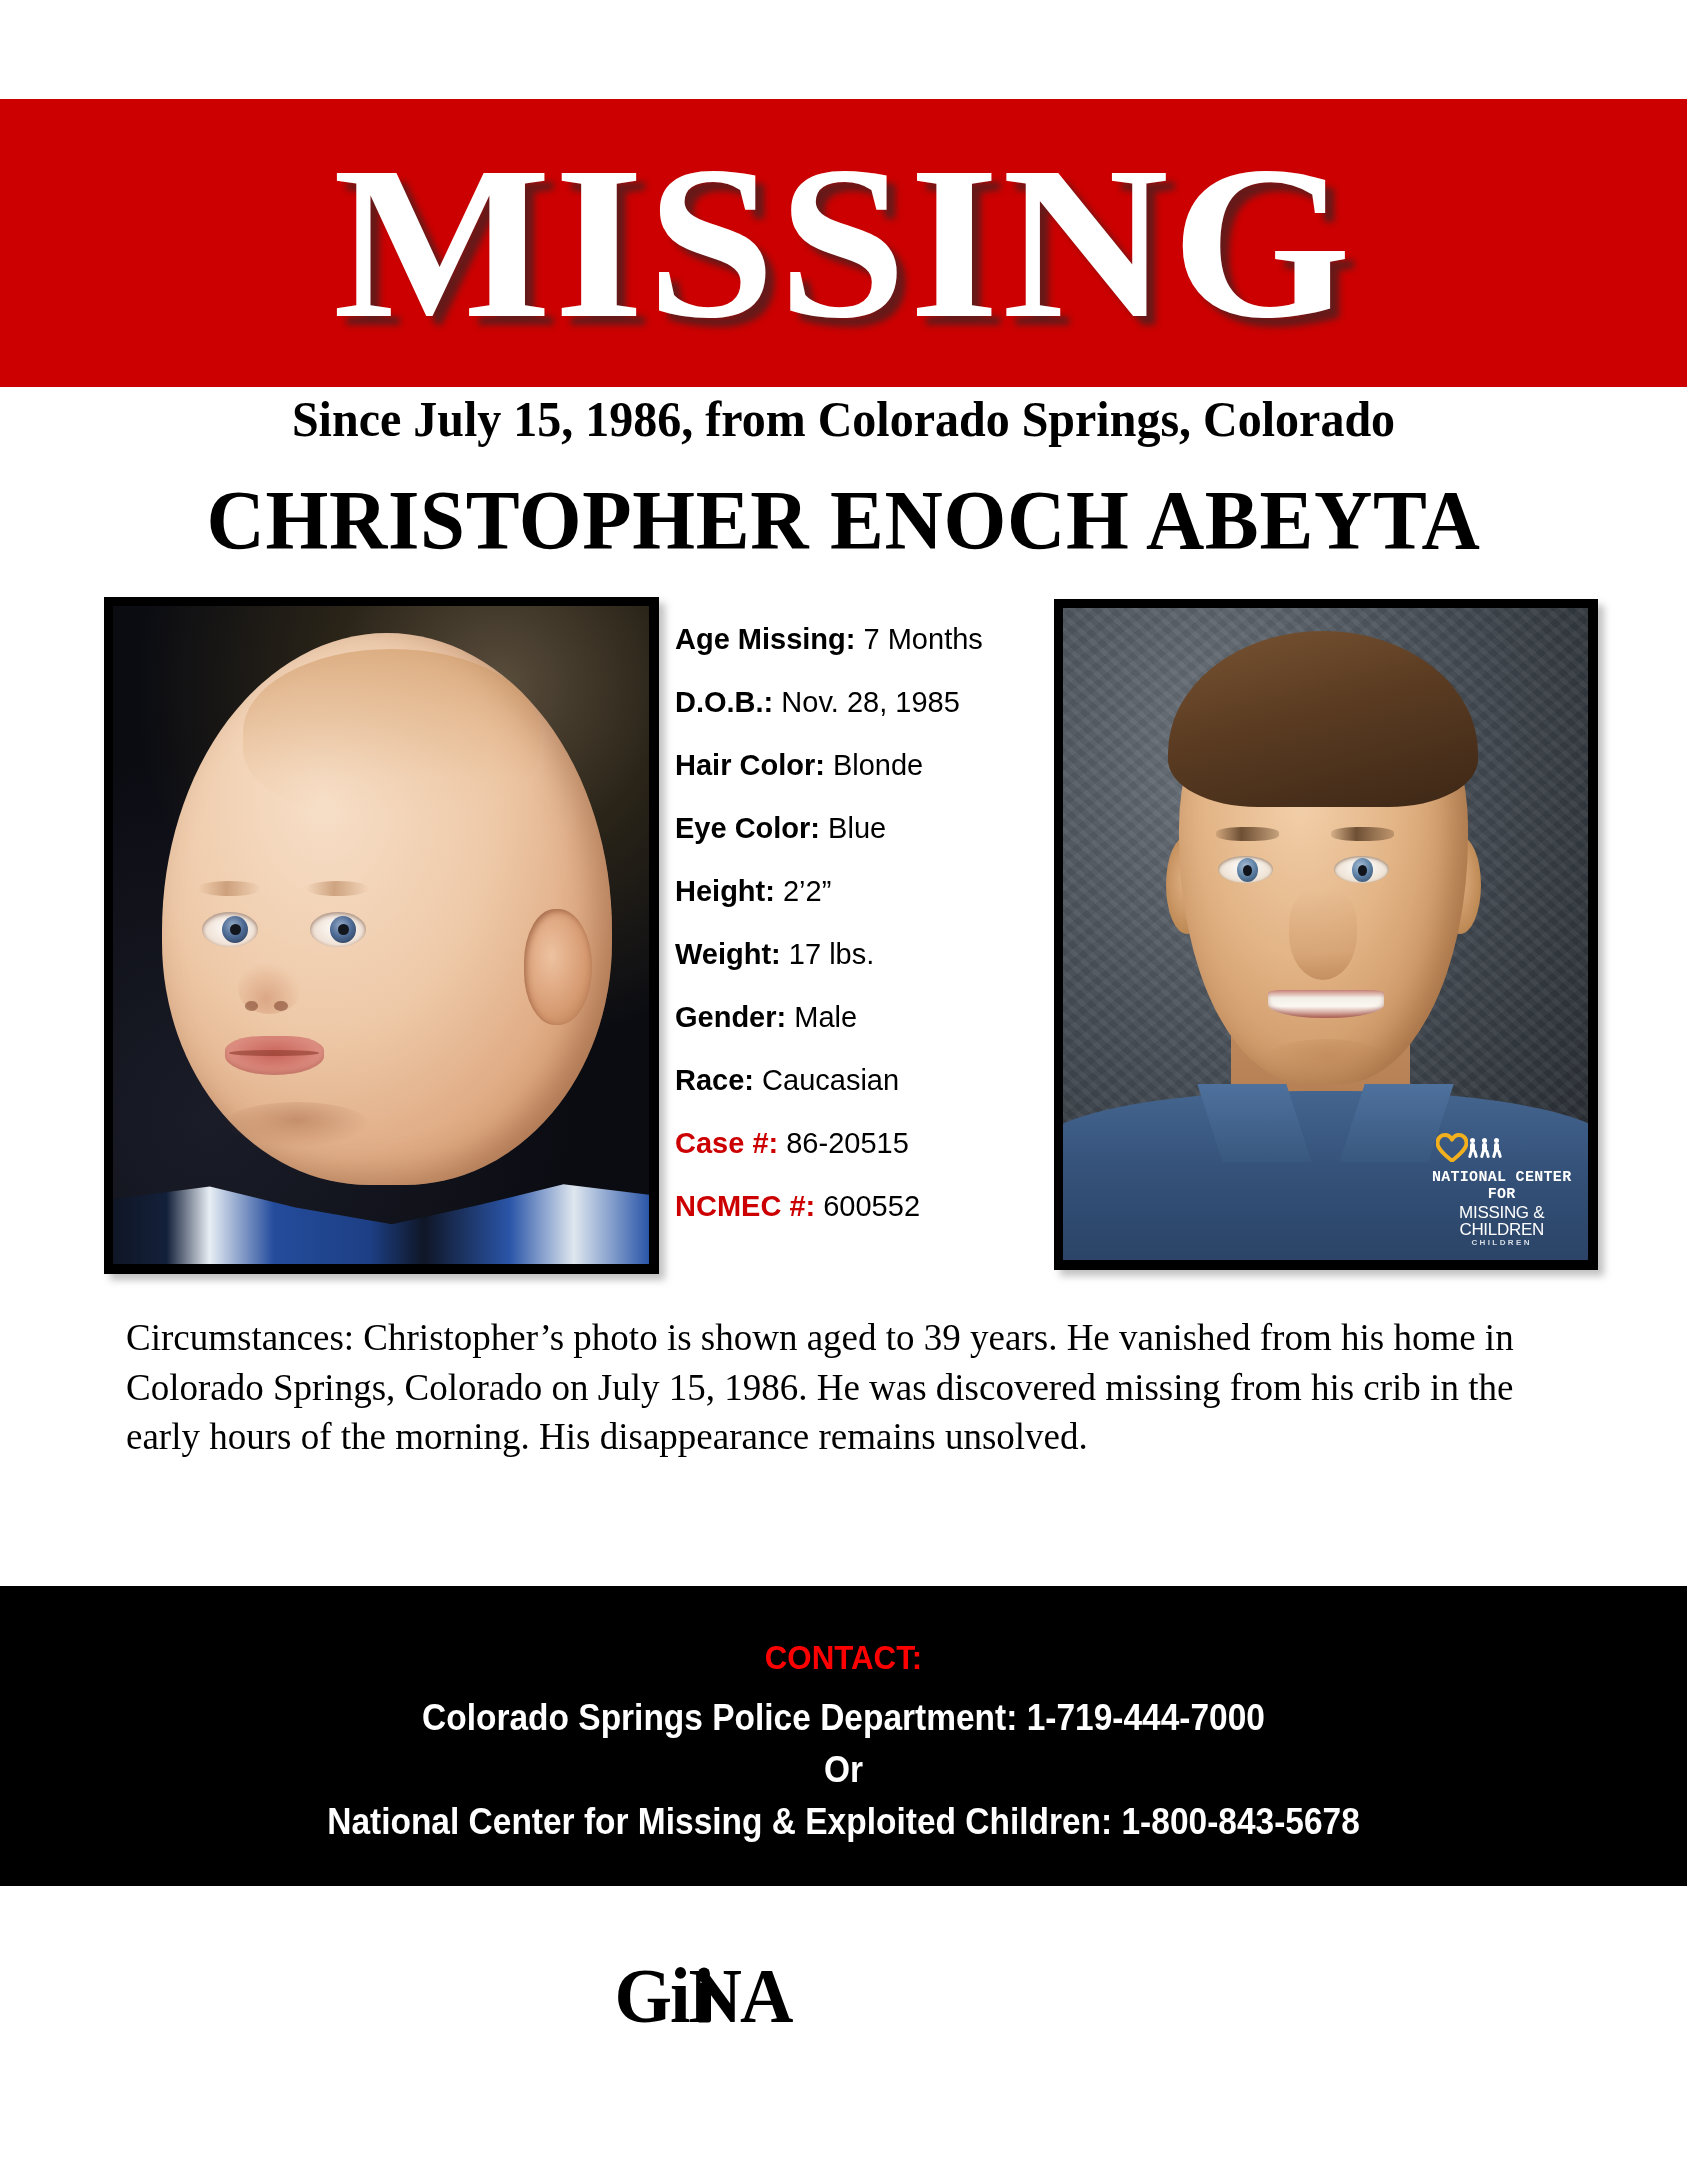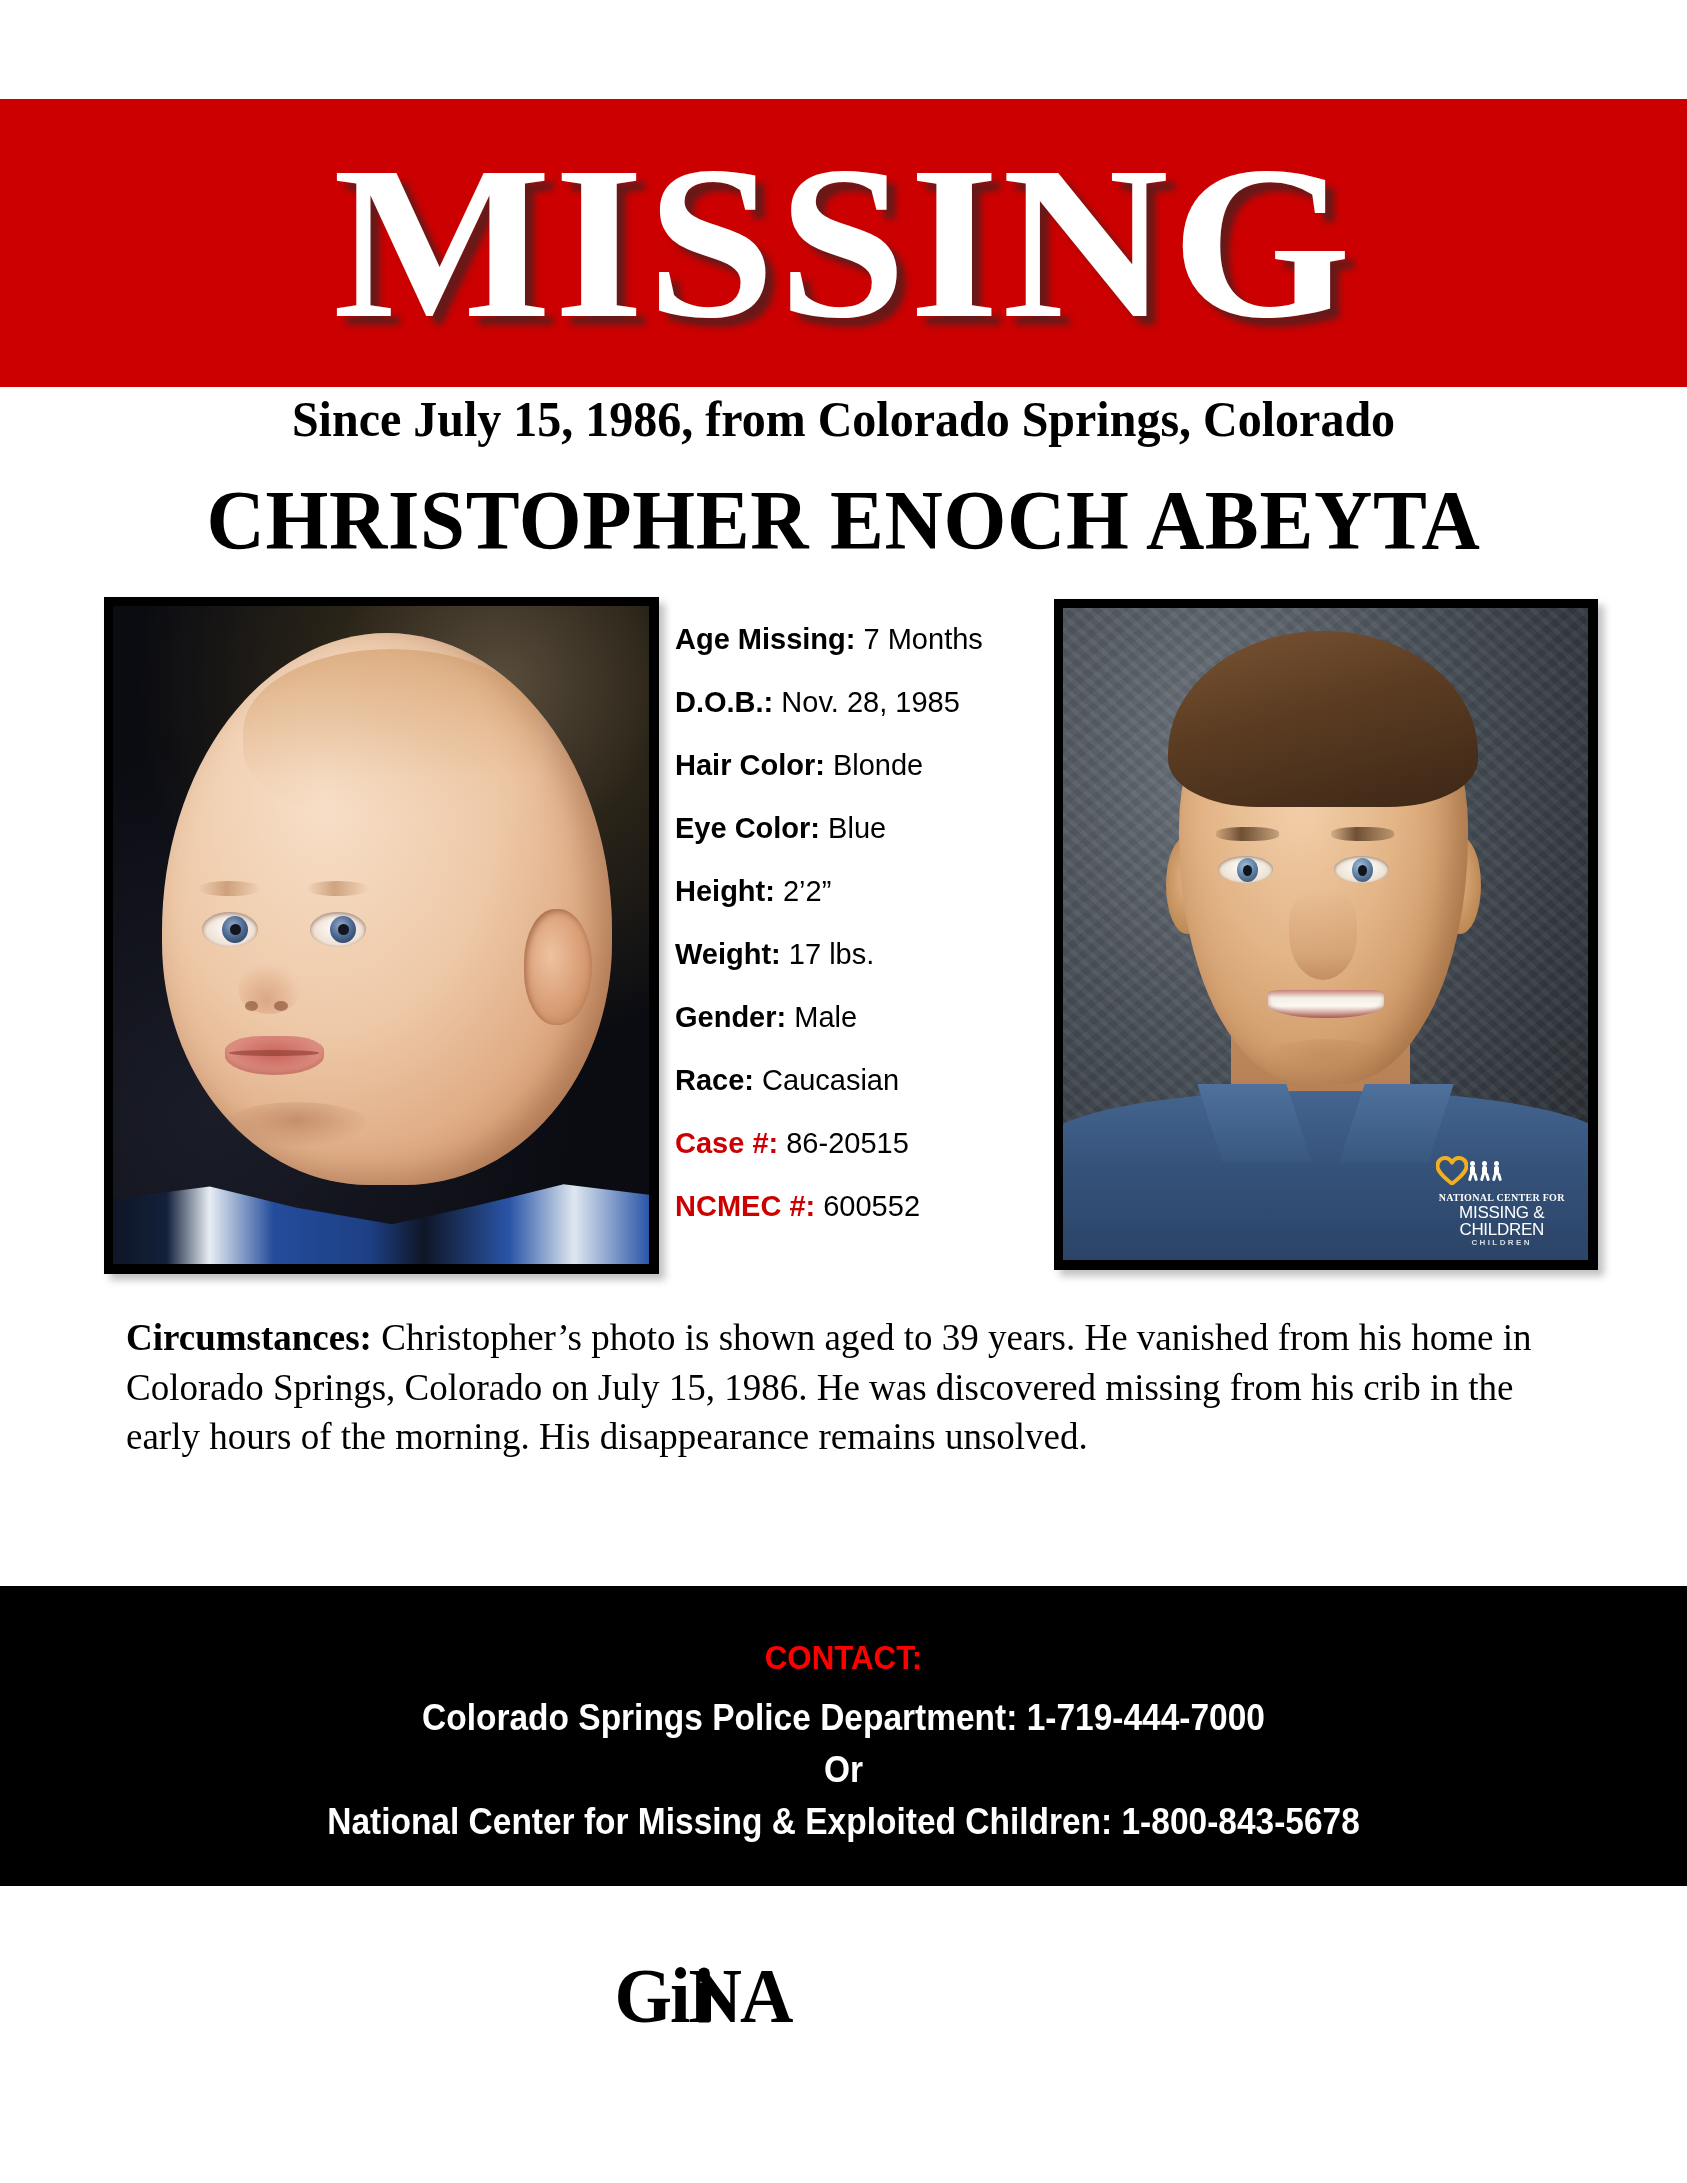--- a/index.html
+++ b/index.html
@@ -427,22 +427,22 @@
   .kid .leg-a, .kid .leg-b {
     position: absolute;
     top: 12.6px;
     width: 2.6px; height: 8px;
     border-radius: 1.3px;
     background: #ffffff;
   }
   .kid .leg-a { left: 1.3px;  transform: rotate(16deg); }
   .kid .leg-b { right: 1.3px; transform: rotate(-16deg); }
   .ncmec-t1 {
-    font-family: Liberation Serif, serif;
-    font-size: 10px;
+    font-family: Liberation Mono, monospace;
+    font-size: 15px;
     letter-spacing: 0.3px;
     line-height: 1.15;
     font-weight: 600;
   }
   .ncmec-t2 {
     font-family: "Liberation Sans", sans-serif;
     font-weight: normal;
     font-size: 17px;
     line-height: 1.02;
     letter-spacing: -0.3px;
@@ -483,21 +483,21 @@
   .circumstances {
     position: absolute;
     left: 126px;
     top: 1313px;
     width: 1442px;
     font-family: "Liberation Serif", serif;
     font-size: 37px;
     line-height: 1.34;
     color: #000000;
   }
-  .circ-label { font-weight: bold; }
+  .circ-label { font-weight: normal; }
 
   
   .contact-block {
     position: absolute;
     left: 0;
     top: 1586px;
     width: 1687px;
     height: 300px;
     background: #000000;
   }

